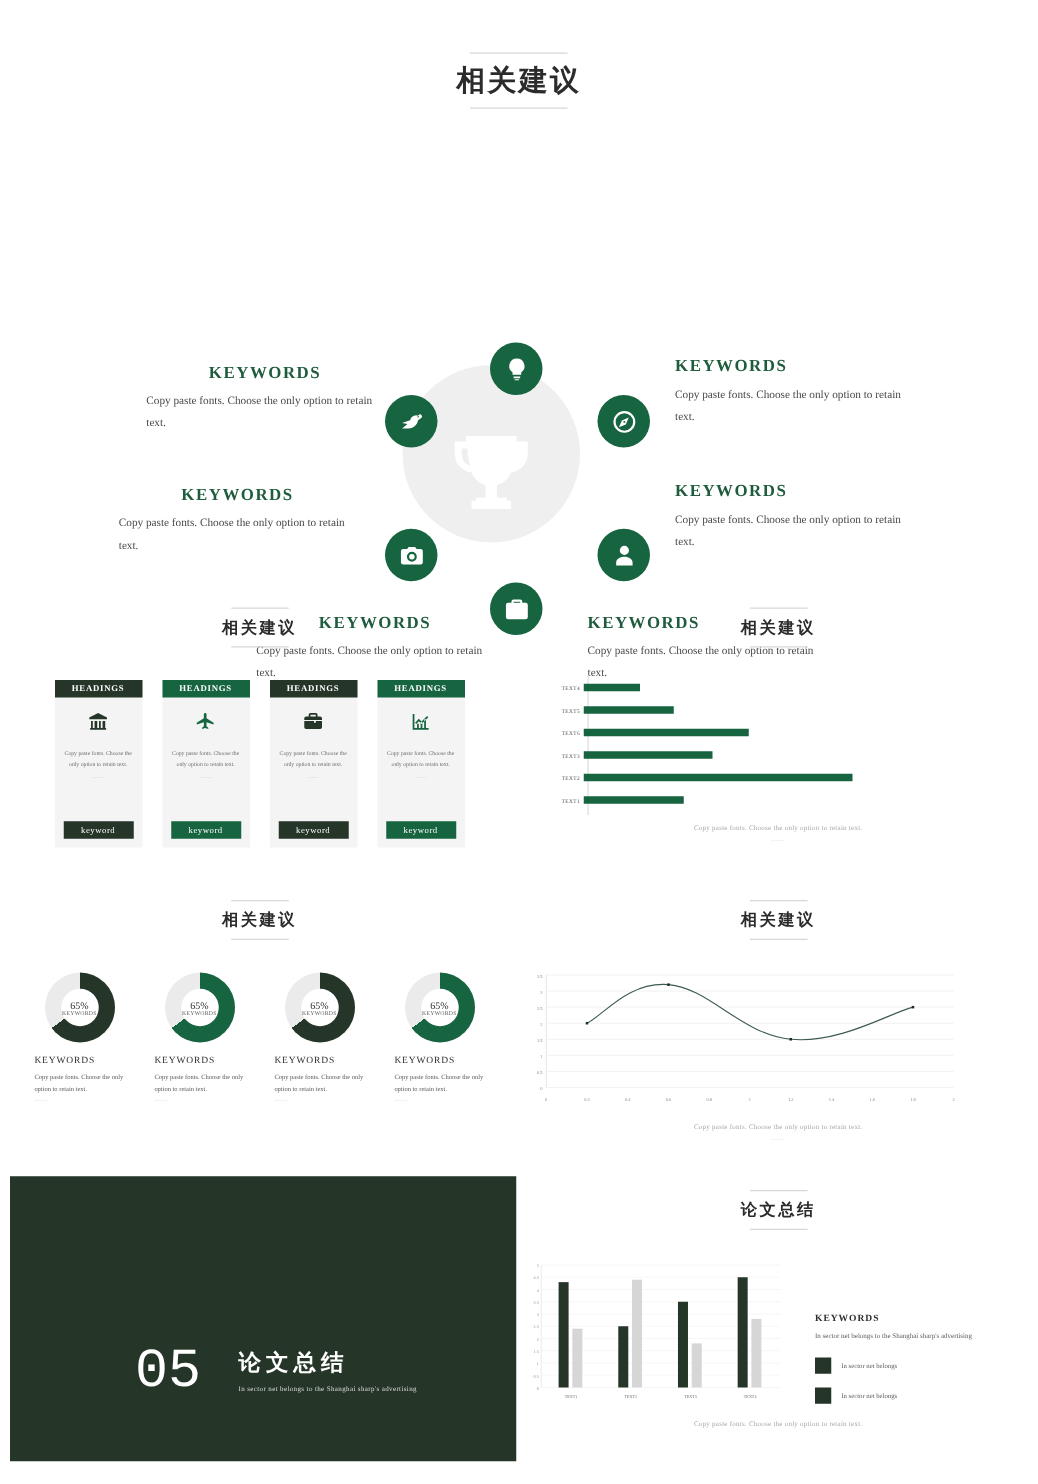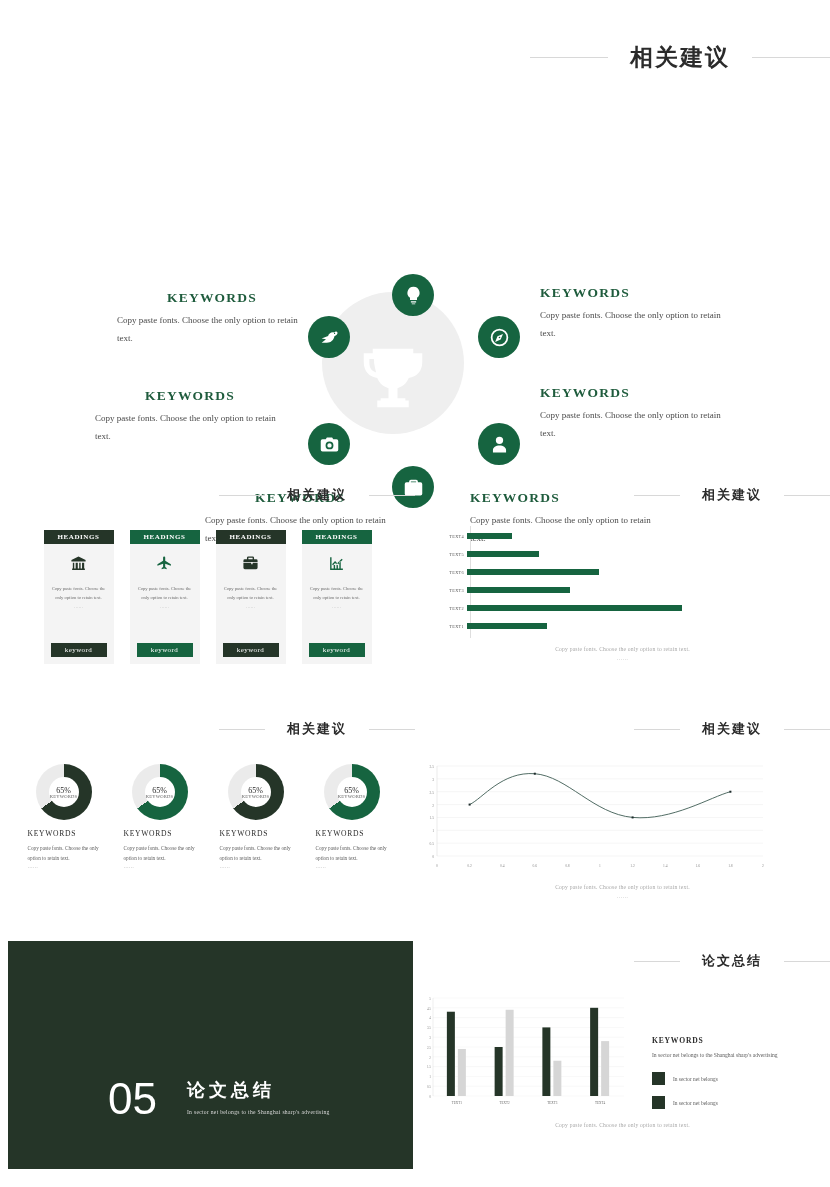--- a/index.html
+++ b/index.html
@@ -6,21 +6,21 @@
   body {
     width: 830px; height: 1187px;
     background: #ffffff;
     font-family: "Liberation Serif", serif;
     color: #3a3a3a;
     position: relative;
     overflow: hidden;
   }
 
   
-  .sec-title { display:flex; align-items:center; justify-content:flex-end; gap:22px; }
+  .sec-title { display:flex; align-items:center; justify-content:flex-end; gap:6px;flex-direction:column; }
   .sec-title .ln { height:1px; background:#d8d8d8; display:block; }
   .sec-title .txt { font-family:"DejaVu Sans", sans-serif; font-weight:bold; color:#2b2b2b; letter-spacing:2px; white-space:nowrap; }
 
   
   #page-title-wrap { position:absolute; left:0; top:42px; width:830px; }
   #page-title-wrap .ln { width:78px; }
   #page-title-wrap .txt { font-size:23px; }
 
   
   #hero { position:absolute; left:0; top:130px; width:830px; height:300px; }
@@ -121,21 +121,21 @@
   
   #q-line { left:415px; top:720px; width:415px; }
   #line-plot { margin-top:22px; }
 
   
   #dark-panel {
     position:absolute; left:8px; top:941px; width:405px; height:228px;
     background:#253528; color:#ffffff;
   }
   #dark-inner { position:absolute; left:100px; bottom:52px; display:flex; align-items:flex-end; gap:30px; }
-  #dark-num { font-size:44px; font-family:Liberation Sans, sans-serif; line-height:.85; color:#ffffff; }
+  #dark-num { font-size:44px; font-family:Liberation Mono, monospace; line-height:.85; color:#ffffff; }
   #dark-right { padding-bottom:2px; }
   #dark-title {
     font-family:"DejaVu Sans", sans-serif; font-weight:bold; font-size:18px;
     letter-spacing:4px; color:#ffffff;
   }
   #dark-sub { font-size:5.6px; color:#dcdcdc; letter-spacing:.3px; margin-top:7px; }
 
   
   #q-vbar { left:415px; top:952px; width:415px; }
   #vbar-wrap { display:flex; margin-top:22px; }

